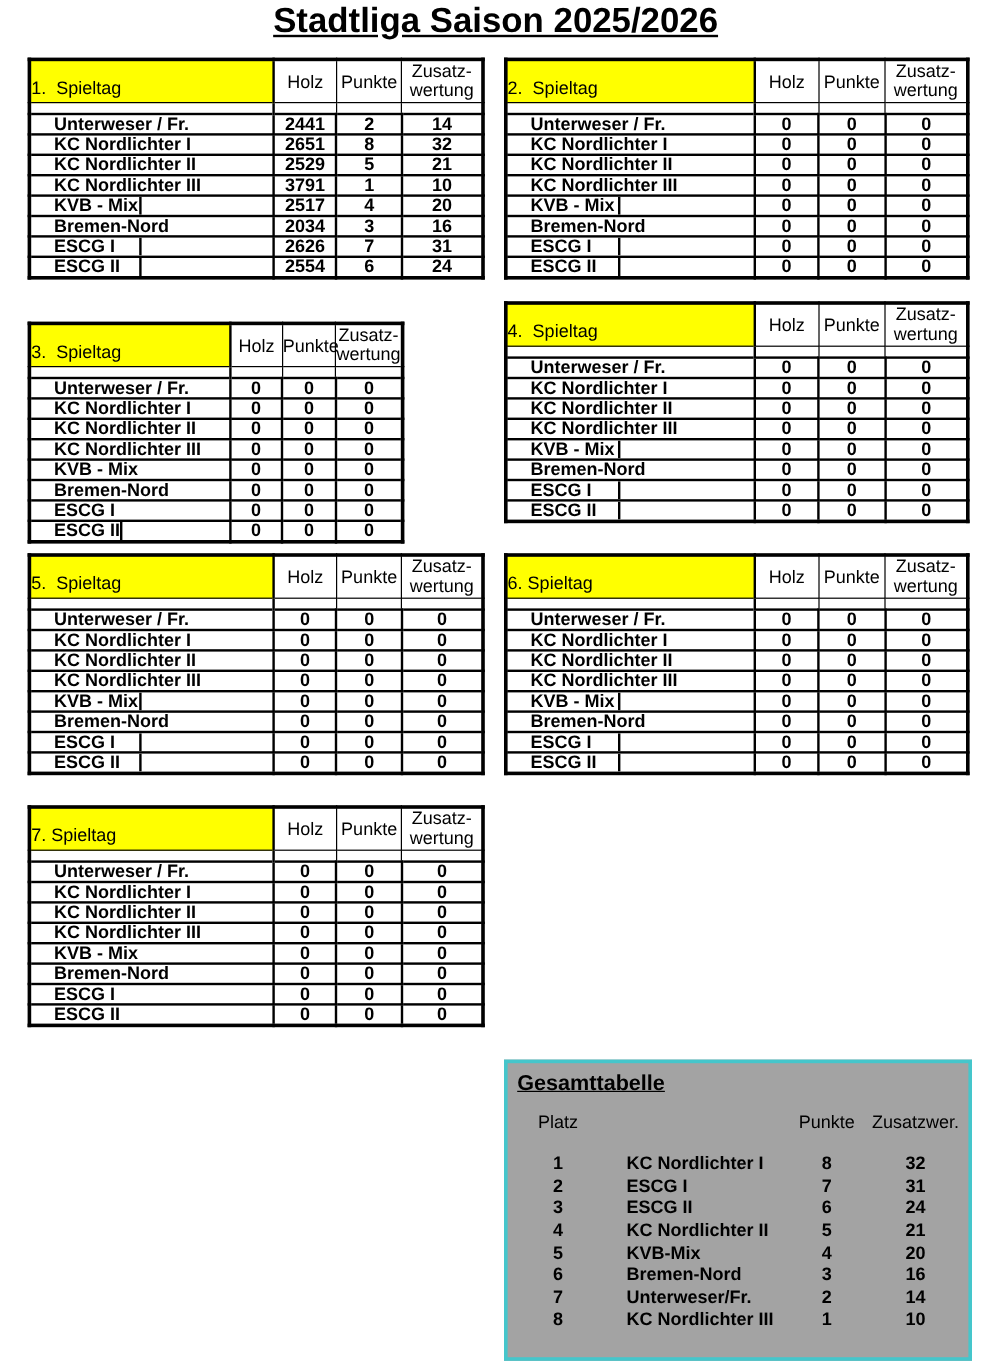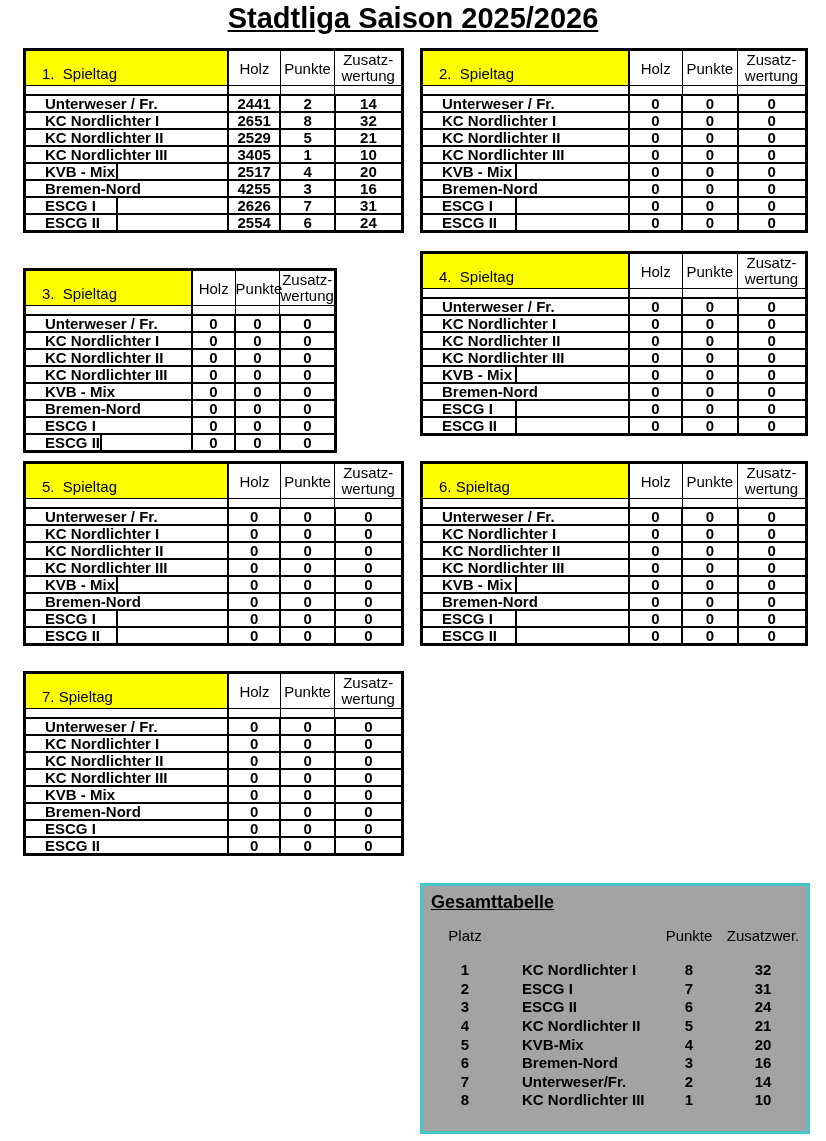--- a/index.html
+++ b/index.html
@@ -43,21 +43,21 @@
   .c-holz   { width: 13.9%; }
   .c-punkte { width: 14.4%; }
   .c-zusatz { width: 17.9%; }
 
   tr.hdr { height: 36px; }
   td.name-hdr {
     background: #ffff00;
     border-right: 2px solid #000;
     border-bottom: 1px solid #000;
     vertical-align: bottom;
-    padding: 0 0 3px 16px;
+    padding: 0 0 3px 0;
     font-size: 15px;
     white-space: pre;
   }
   td.num-hdr {
     border: 1px solid #000;
     text-align: center;
     vertical-align: middle;
     font-size: 15px;
   }
   td.num-hdr.zw { white-space: pre-line; line-height: 1.05; }
@@ -174,33 +174,33 @@
     <td class="val">32</td>
   </tr>
             <tr class="row">
     <td class="team">KC Nordlichter II</td>
     <td class="val">2529</td>
     <td class="val">5</td>
     <td class="val">21</td>
   </tr>
             <tr class="row">
     <td class="team">KC Nordlichter III</td>
-    <td class="val">3405</td>
+    <td class="val">3791</td>
     <td class="val">1</td>
     <td class="val">10</td>
   </tr>
             <tr class="row">
     <td class="team split">KVB - Mix</td>
     <td class="val">2517</td>
     <td class="val">4</td>
     <td class="val">20</td>
   </tr>
             <tr class="row">
     <td class="team">Bremen-Nord</td>
-    <td class="val">4255</td>
+    <td class="val">2034</td>
     <td class="val">3</td>
     <td class="val">16</td>
   </tr>
             <tr class="row">
     <td class="team split">ESCG I</td>
     <td class="val">2626</td>
     <td class="val">7</td>
     <td class="val">31</td>
   </tr>
             <tr class="row">

